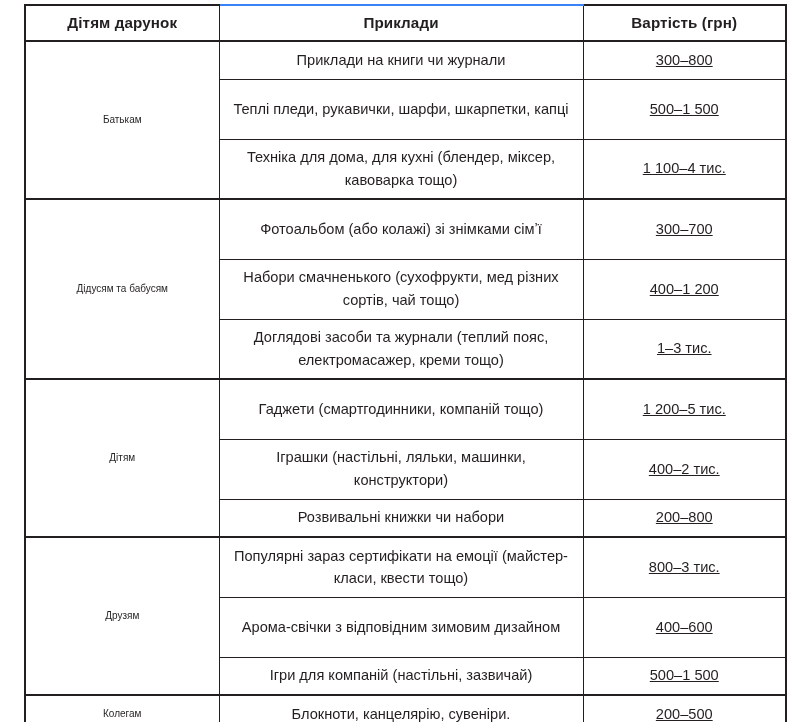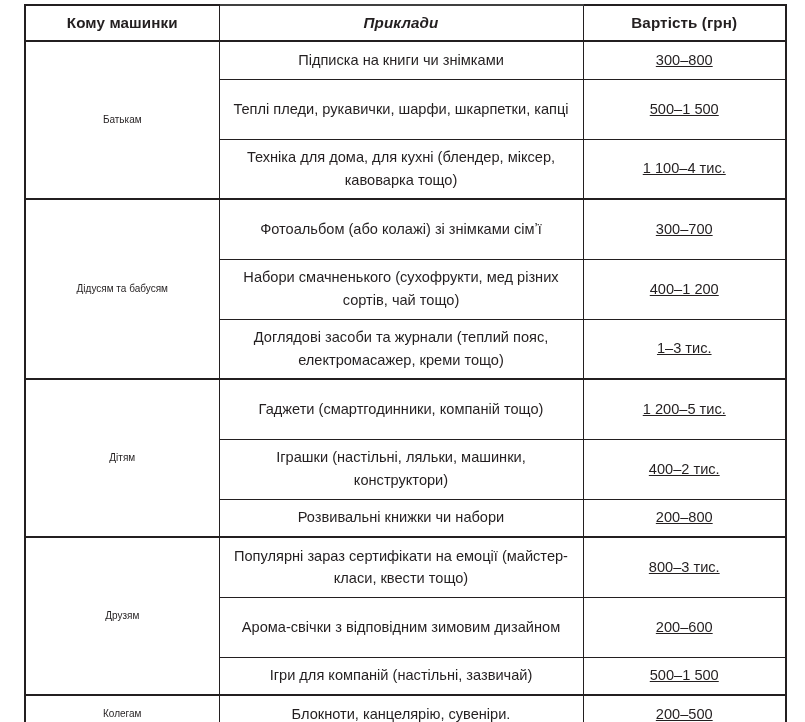--- a/index.html
+++ b/index.html
@@ -74,48 +74,48 @@
     border-left: 2px solid #231f20;
   }
 
   .gift-table td.cost {
     border-right: 2px solid #231f20;
     white-space: nowrap;
     text-decoration: underline;
   }
 
   .gift-table thead th.th-who  { border-left: 2px solid #231f20; border-top: 2px solid #231f20; }
-  .gift-table thead th.th-ex   { border-top: 2px solid #404040; font-style: italic; }
+  .gift-table thead th.th-ex   { border-top: 2px solid #3b82f6; }
   .gift-table thead th.th-cost { border-right: 2px solid #231f20; border-top: 2px solid #231f20; margin-left: 28px; }
 
   .row-1line td { height: 38px; }
   .row-2line td { height: 60px; margin-top: 24px; }
 </style>
 </head>
 <body>
 
 <div class="page">
 
   <table class="gift-table">
     <colgroup>
       <col class="c-who">
       <col class="c-ex">
       <col class="c-cost">
     </colgroup>
     <thead>
       <tr>
-        <th class="th-who">Кому машинки</th>
+        <th class="th-who">Дітям дарунок</th>
         <th class="th-ex">Приклади</th>
         <th class="th-cost">Вартість (грн)</th>
       </tr>
     </thead>
     <tbody id="table-body">
         <tr class="group-start row-1line">
           <td class="who" rowspan="3">Батькам</td>
-          <td class="example">Підписка на книги чи знімками</td>
+          <td class="example">Приклади на книги чи журнали</td>
           <td class="cost">300–800</td>
         </tr>
         <tr class="row-2line">
           <td class="example">Теплі пледи, рукавички, шарфи, шкарпетки, капці</td>
           <td class="cost">500–1 500</td>
         </tr>
         <tr class="row-2line">
           <td class="example">Техніка для дома, для кухні (блендер, міксер, кавоварка тощо)</td>
           <td class="cost">1 100–4 тис.</td>
         </tr>
@@ -145,21 +145,21 @@
           <td class="example">Розвивальні книжки чи набори</td>
           <td class="cost">200–800</td>
         </tr>
         <tr class="group-start row-2line">
           <td class="who" rowspan="3">Друзям</td>
           <td class="example">Популярні зараз сертифікати на емоції (майстер-класи, квести тощо)</td>
           <td class="cost">800–3 тис.</td>
         </tr>
         <tr class="row-2line">
           <td class="example">Арома-свічки з відповідним зимовим дизайном</td>
-          <td class="cost">200–600</td>
+          <td class="cost">400–600</td>
         </tr>
         <tr class="row-1line">
           <td class="example">Ігри для компаній (настільні, зазвичай)</td>
           <td class="cost">500–1 500</td>
         </tr>
         <tr class="group-start row-1line">
           <td class="who" rowspan="1">Колегам</td>
           <td class="example">Блокноти, канцелярію, сувеніри.</td>
           <td class="cost">200–500</td>
         </tr>

